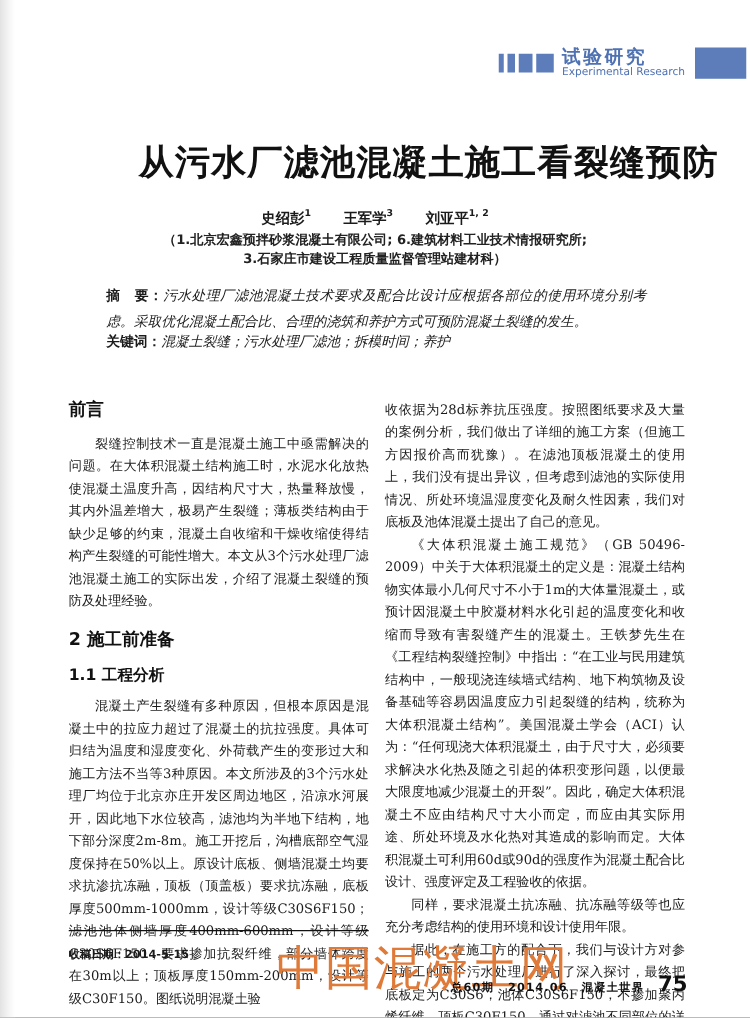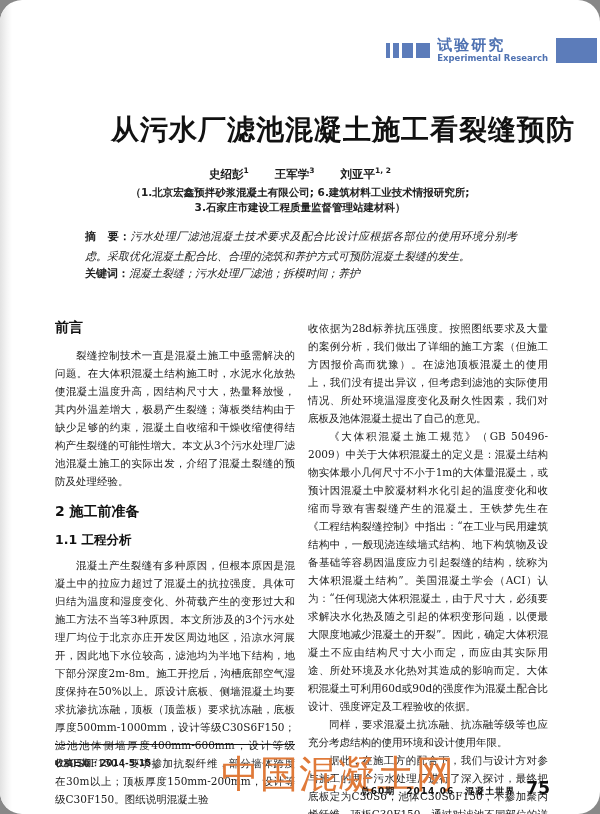--- a/index.html
+++ b/index.html
@@ -1,35 +1,35 @@
 <!DOCTYPE html>
 <html><head>
 <meta charset="utf-8">
 <style>
   html,body { margin:0; padding:0; background:#888; }
   .page {
     width:600px; height:814px; position:relative; margin:0 auto;
     background:#ffffff; overflow:hidden;
-    font-family:"DejaVu Serif","Liberation Serif",serif; color:#1b1b1b;border-radius:22px;
+    font-family:"DejaVu Serif","Liberation Serif",serif; color:#1b1b1b;
   }
   .scan-edge { position:absolute; left:0; top:0; bottom:0; width:12px;
     background:linear-gradient(90deg,#e2e2e2 0%,#f4f4f4 55%,#ffffff 100%); }
 
   
   .header-badge { position:absolute; top:37px; right:3px; display:flex; align-items:center; }
   .badge-shapes { display:flex; align-items:center; gap:3px; }
   .badge-shapes span { background:#5c7cba; display:block; }
   .bar1 { width:4px; height:15px; }
   .bar2 { width:6px; height:15px; }
   .sq1  { width:11px; height:15px; }
   .sq2  { width:14px; height:15px; }
   .badge-text { margin-left:7px; }
   .badge-cn { font-size:15px; font-weight:700; color:#4f72b2; letter-spacing:2px;
     line-height:16px; font-family:"DejaVu Sans","Liberation Sans",sans-serif; }
-  .badge-en { font-size:8.5px; font-weight:700; color:#4f72b2; line-height:10px;
+  .badge-en { font-size:8.5px; font-weight:400; color:#4f72b2; line-height:10px;
     font-family:"DejaVu Sans","Liberation Sans",sans-serif; }
   .badge-rect { width:41px; height:25px; margin-left:8px; background:#5c7cba; }
 
   .title { position:absolute; top:111px; left:25px; right:25px; margin:0;
     text-align:right; font-size:28px; font-weight:700; color:#111;
     font-family:"DejaVu Sans","Liberation Sans",sans-serif; letter-spacing:1px; }
 
   .authors { position:absolute; top:166px; left:0; right:0; text-align:center;
     font-size:11.5px; font-weight:700; font-family:"DejaVu Sans","Liberation Sans",sans-serif; }
   .author { margin:0 11px; }

